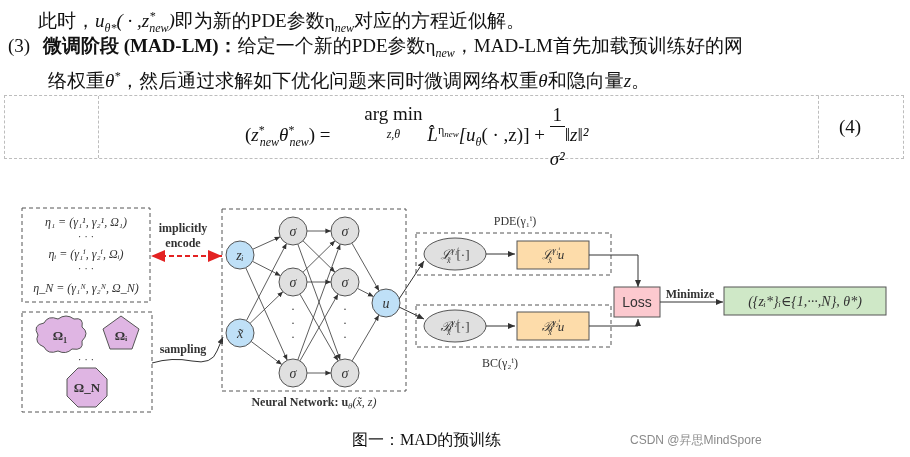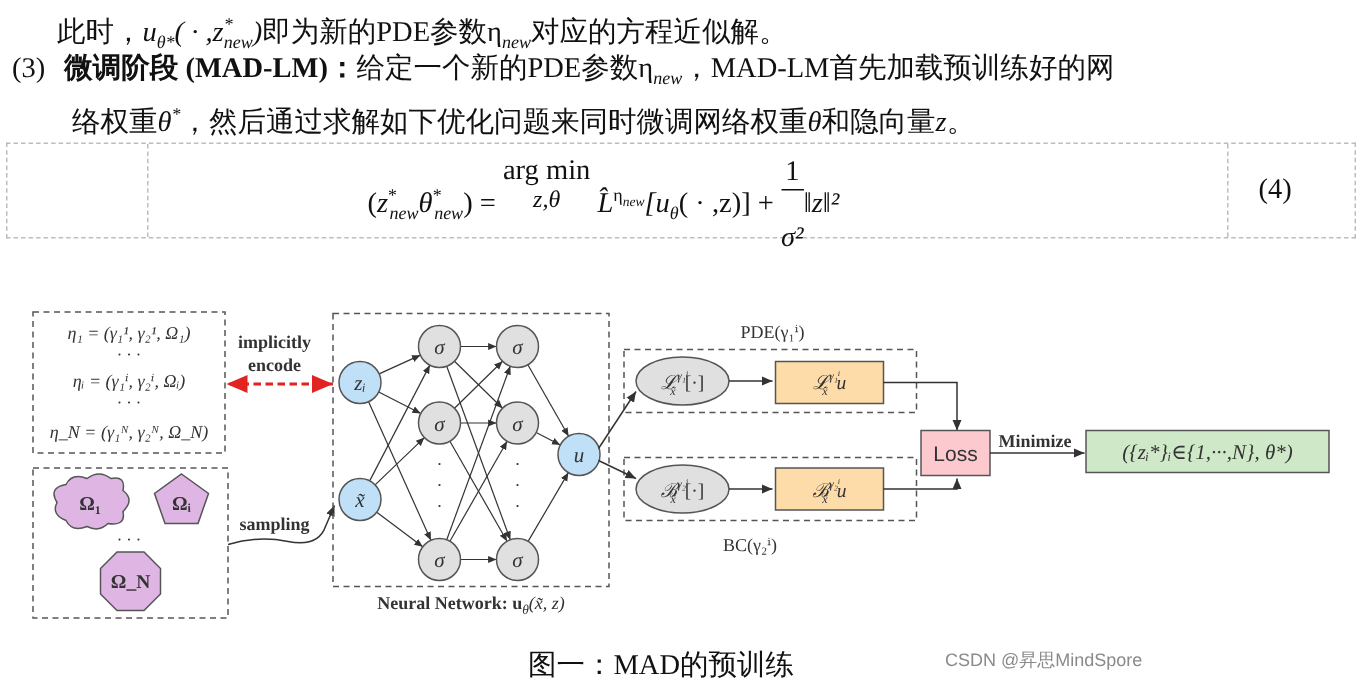--- a/index.html
+++ b/index.html
@@ -8,27 +8,27 @@
   .line { position:absolute; font-size:19px; white-space:nowrap; line-height:24px; }
   .bold { font-weight:bold; }
   .it { font-style:italic;margin-top:21px; }
   sub, sup { font-size:12px; }
   .eqbox { position:absolute; left:4px; top:95px; width:900px; height:64px;
            border:1px dashed #bdbdbd; box-sizing:border-box; }
   .eqbox .c1 { position:absolute; left:93px; top:0; bottom:0; border-left:1px dashed #bdbdbd; }
   .eqbox .c2 { position:absolute; left:813px; top:0; bottom:0; border-left:1px dashed #bdbdbd; }
   .eq { position:absolute; left:240px; top:8px; font-size:19px; white-space:nowrap; }
   .eqnum { position:absolute; left:834px; top:20px; font-size:19px; }
-  .argmin { display:inline-block; text-align:center; vertical-align:top; line-height:20px; }
-  .argmin .under { display:block; font-size:16px; font-style:italic; }
+  .argmin { display:inline-block; text-align:center; vertical-align:top; line-height:20px;margin-left:29px; }
+  .argmin .under { display:block; font-size:12px; font-style:italic; }
   .frac { display:inline-block; vertical-align:middle; text-align:center; line-height:22px; }
   .frac .num { display:block; border-bottom:1px solid #111; padding:0 2px; }
   .frac .den { display:block; }
   svg text { font-family:"Liberation Serif","DejaVu Serif",serif; }
-  .caption { position:absolute; left:352px; top:430px; font-size:19px; }
+  .caption { position:absolute; left:352px; top:430px; font-size:16px; }
   .watermark { position:absolute; left:630px; top:432px; font-size:12px;
                font-family:"Liberation Sans","DejaVu Sans",sans-serif; color:#8a8a8a; }
 </style>
 </head>
 <body>
 
 <div class="line" style="left:38px; top:4px;">
   <span>此时，</span><span class="it"><span>u</span><sub>θ*</sub></span><span class="it"><span>( · ,z</span><sup>*</sup><sub style="margin-left:-6px">new</sub><span>)</span></span><span>即为新的PDE参数</span><span><span>η</span><sub class="it">new</sub></span><span>对应的方程近似解。</span>
 </div>
 

